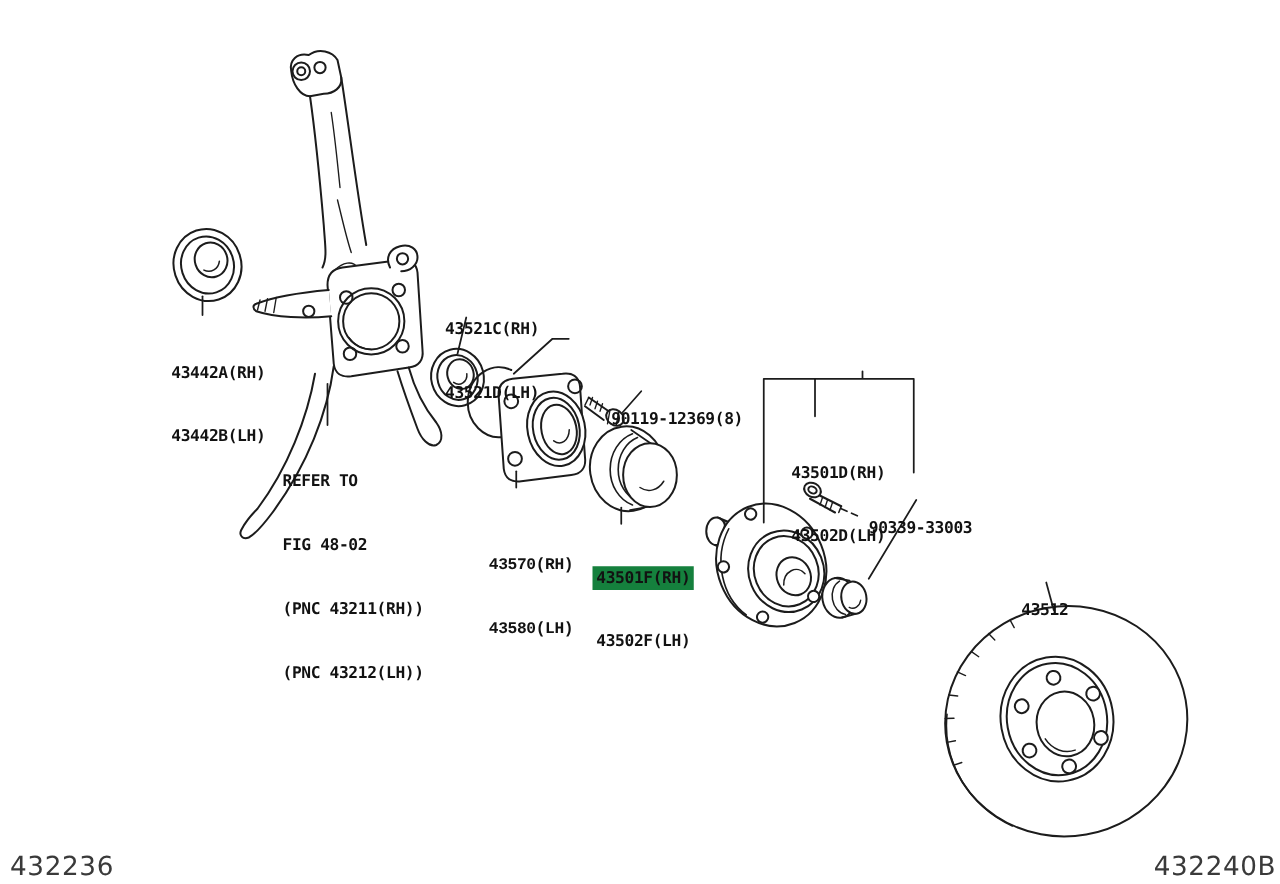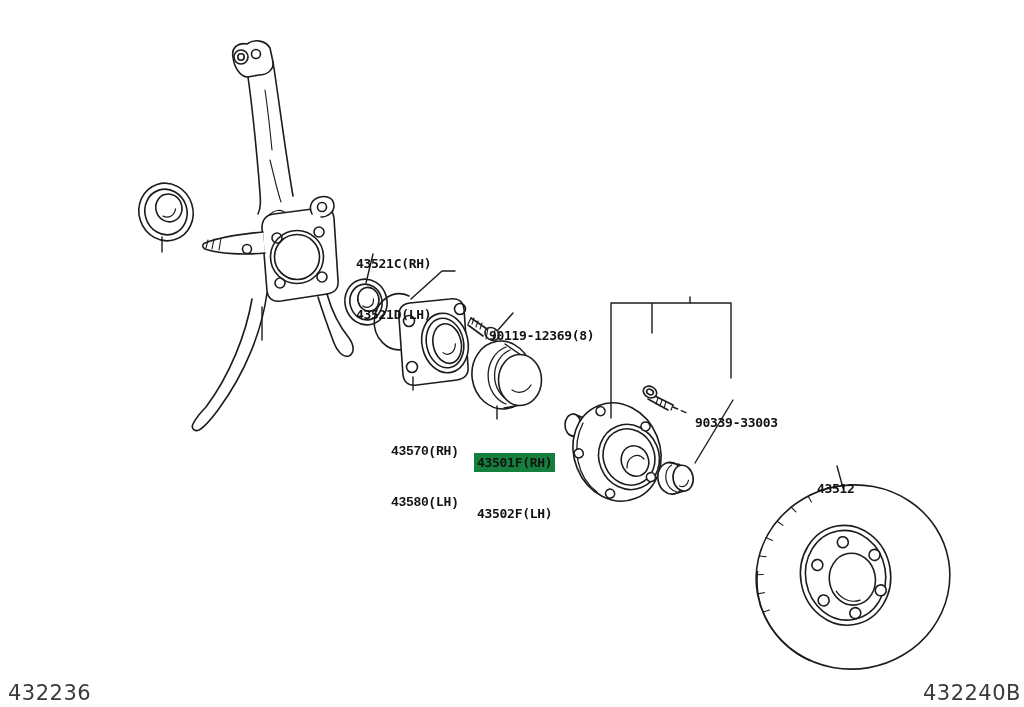--- a/index.html
+++ b/index.html
@@ -154,21 +154,31 @@
       <path d="M455 271 L442 271 L411 299"></path>
       <path d="M513 313 L498 330"></path>
       <path d="M413 377 L413 390"></path>
       <path d="M497 406 L497 419"></path>
       <path d="M690 297 L690 303 M611 303 L731 303 M611 303 L611 418 M652 303 L652 333 M731 303 L731 378 M733 400 L695 463"></path>
       <path d="M673 407 L689 414" stroke-dasharray="5 4"></path>
       <path d="M837 466 L843 488"></path>
     </g>
   </svg>
 
-
+  <div class="pn" style="left:137px;top:256px;">
+    <span class="ln">43442A(RH)</span>
+    <span class="ln">43442B(LH)</span>
+  </div>
+
+  <div class="pn note" style="left:226px;top:343px;">
+    <span class="ln">REFER TO</span>
+    <span class="ln">FIG 48-02</span>
+    <span class="ln">(PNC 43211(RH))</span>
+    <span class="ln">(PNC 43212(LH))</span>
+  </div>
 
   <div class="pn" style="left:356px;top:221px;">
     <span class="ln">43521C(RH)</span>
     <span class="ln">43521D(LH)</span>
   </div>
 
 
   <div class="pn" style="left:489px;top:293px;">
     <span class="ln">90119-12369(8)</span>
   </div>
@@ -177,20 +187,24 @@
     <span class="ln">43570(RH)</span>
     <span class="ln">43580(LH)</span>
   </div>
 
   <div class="pn" style="left:477px;top:420px;">
     <span class="ln hl">43501F(RH)</span>
     <span class="ln">43502F(LH)</span>
   </div>
 
 
+  <div class="pn" style="left:633px;top:336px;">
+    <span class="ln">43501D(RH)</span>
+    <span class="ln">43502D(LH)</span>
+  </div>
 
   <div class="pn" style="left:695px;top:380px;">
     <span class="ln">90339-33003</span>
   </div>
 
   <div class="pn" style="left:817px;top:446px;">
     <span class="ln">43512</span>
   </div>
 
   <div class="code" style="left:8px;top:681px;">432236</div>

